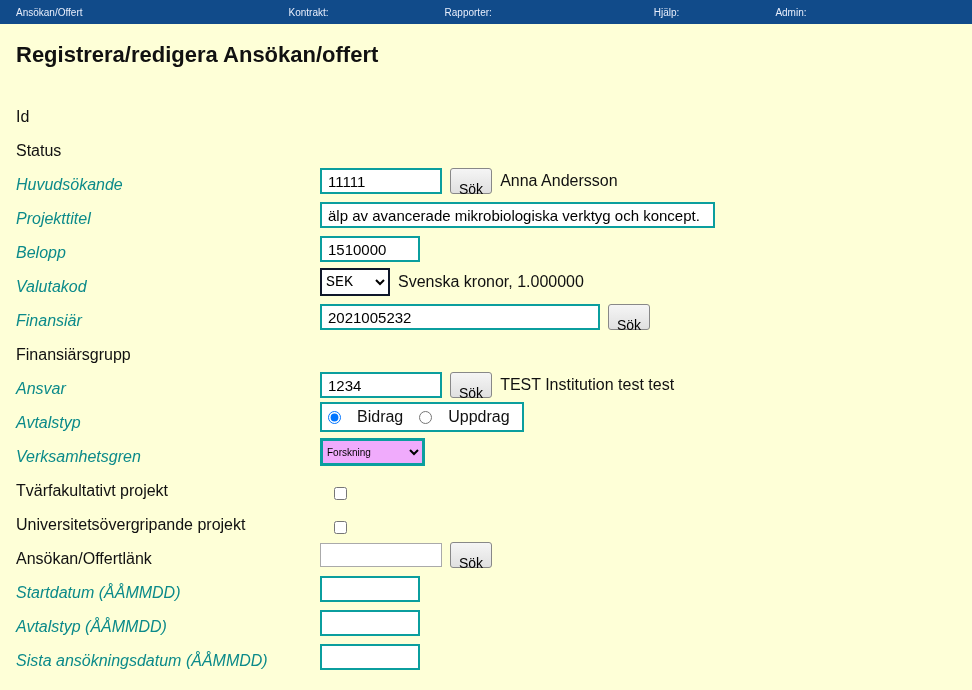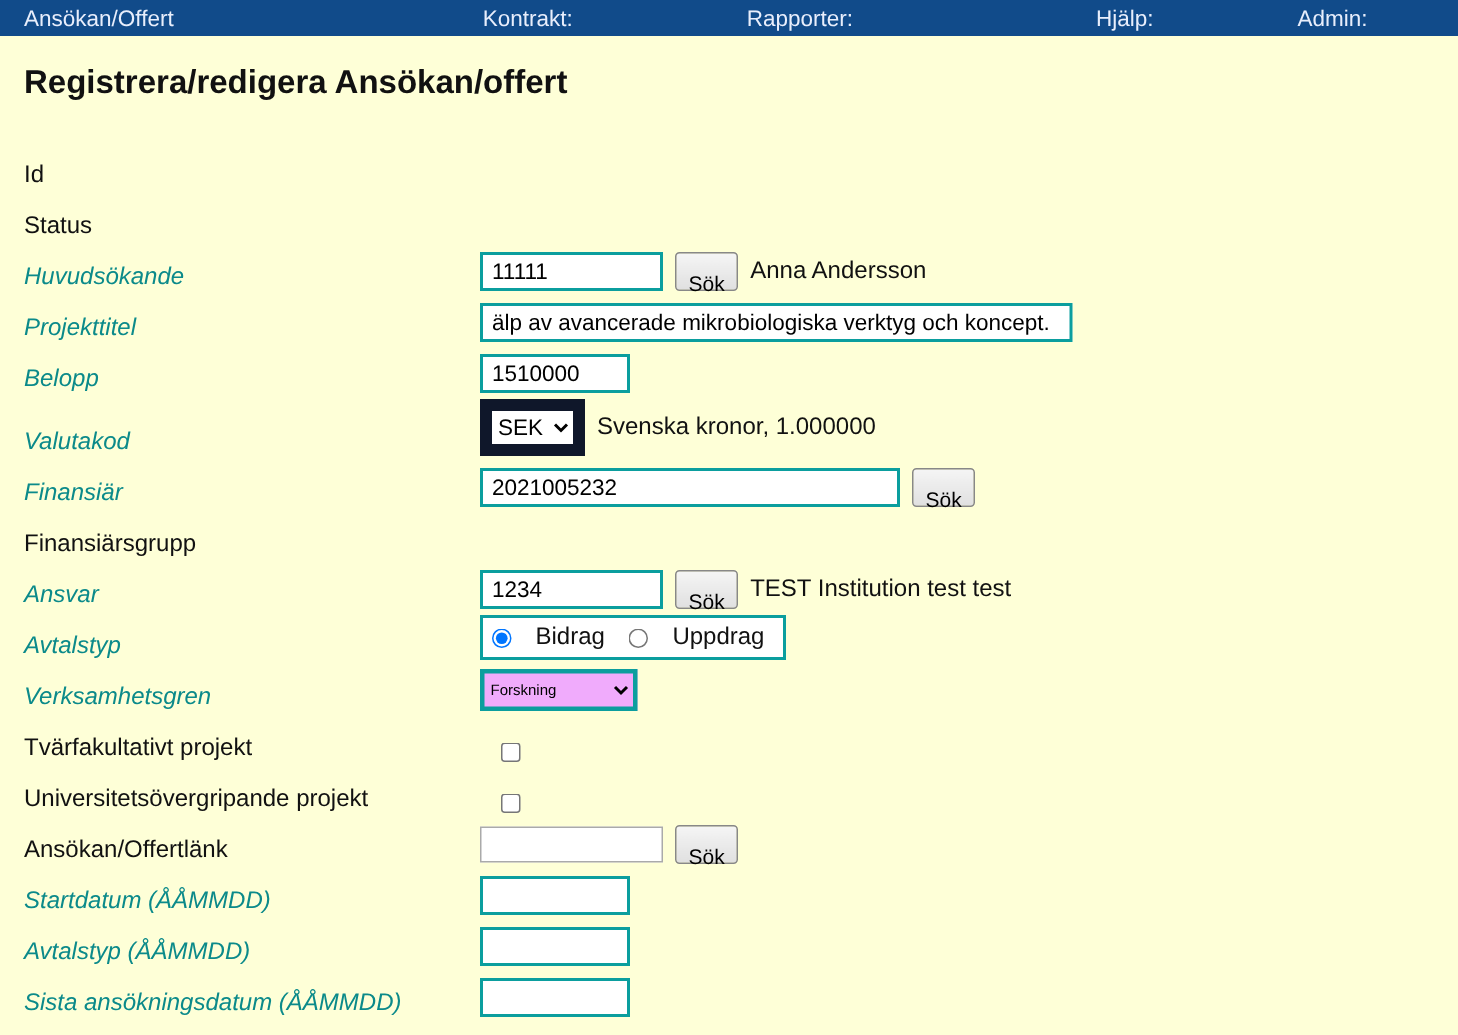--- a/index.html
+++ b/index.html
@@ -9,21 +9,21 @@
       background: #feffd7;
       color: #111;
       width: 972px;
     }
     .navbar {
       background: #114b8a;
       color: #fff;
       display: flex;
       height: 24px;
       align-items: center;
-      font-size: 15px;
+      font-size: 10px;
     }
     .navbar span {
       color: #e8eefc;
       padding: 0 8px;
       cursor: pointer;
     }
     .nav1 { margin-left: 8px; }
     .nav2 { margin-left: 190px; }
     .nav3 { margin-left: 100px; }
     .nav4 { margin-left: 146px; }
@@ -69,25 +69,25 @@
     }
     input[type="text"].plain-border {
       border: 1px solid #aaa;
       background: #fff;
       height: 24px;
       padding: 0 6px;
       font-size: 15px;
       font-family: inherit;
     }
     select.teal-border {
-      border: 8px solid #0f172a;
-      background: #fff;
-      height: 38px;
-      font-size: 15px;
-      font-family: Liberation Sans, sans-serif;
+      border: 2px solid #0f172a;
+      background: #fff;
+      height: 28px;
+      font-size: 15px;
+      font-family: Liberation Mono, monospace;
     }
     select.teal-thick {
       border: 3px solid #0b9e9e;
       background: #f0abfc;
       height: 28px;
       font-size: 10px;
       font-family: inherit;
     }
     button.sok {
       background: linear-gradient(#f5f5f5, #e0e0e0);

